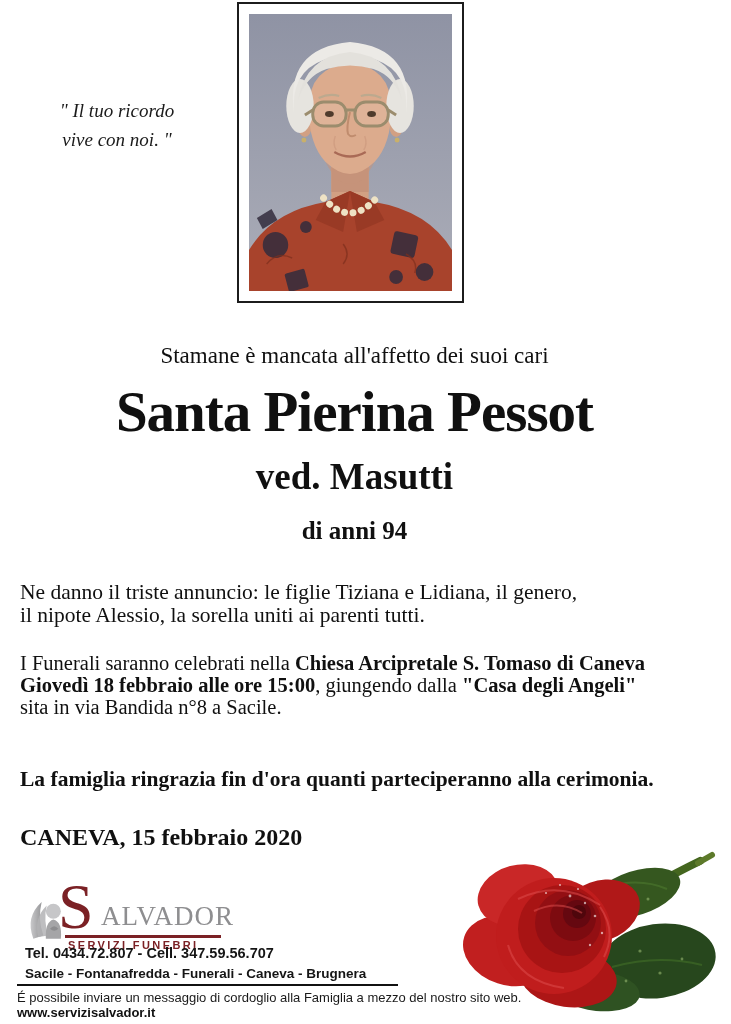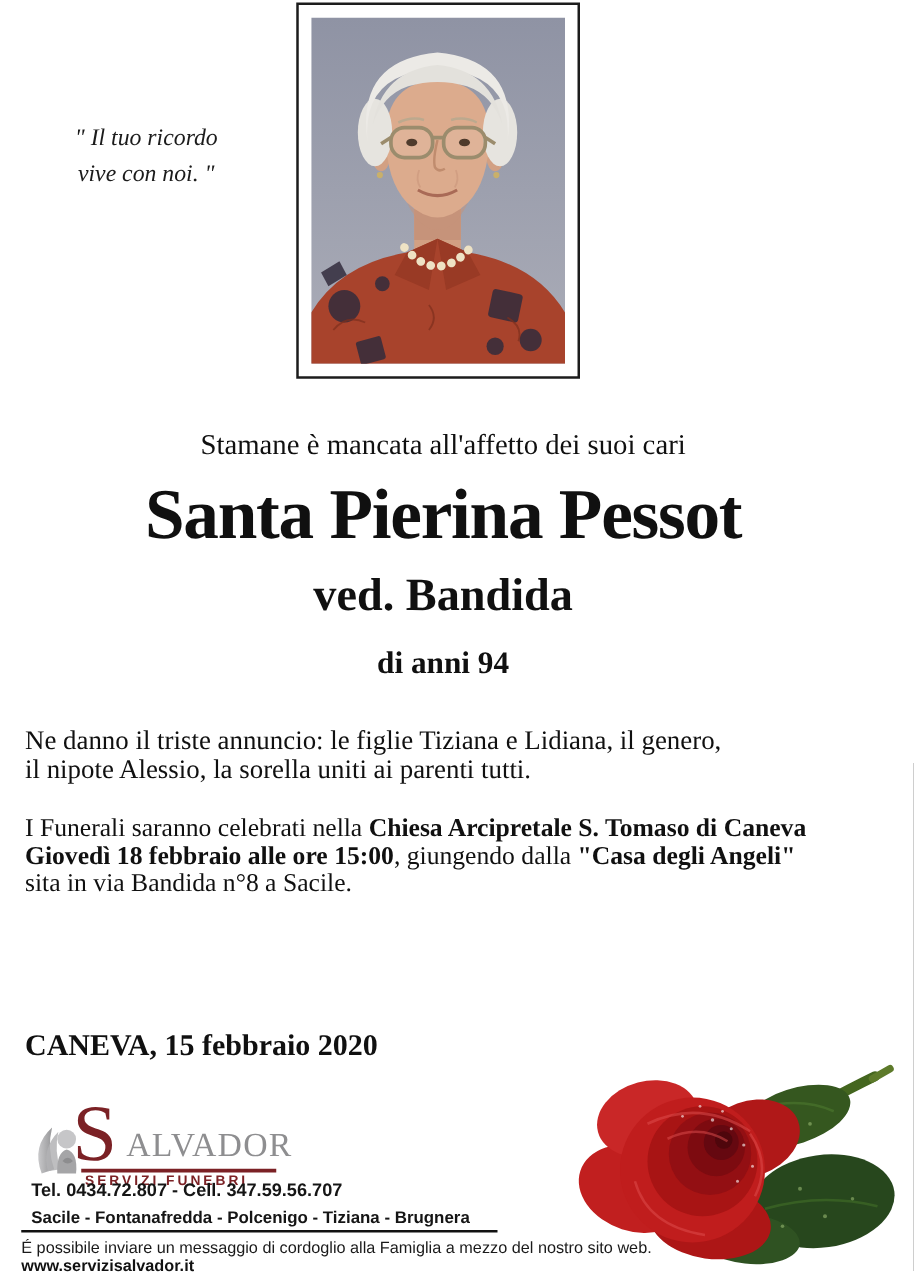--- a/index.html
+++ b/index.html
@@ -133,34 +133,35 @@
       <path d="M87,138 q16,9 32,0" stroke="#a96a56" stroke-width="2.5" fill="none"></path>
       <g stroke="#cf9c80" stroke-width="1.5" fill="none" opacity="0.8">
         <path d="M88,122 q-3,8 1,14"></path>
         <path d="M118,122 q3,8 -1,14"></path>
       </g>
     </svg>
   </div>
 
   <div class="centered name">Santa Pierina Pessot</div>
   <div class="centered intro">Stamane è mancata all'affetto dei suoi cari</div>
-  <div class="centered maiden">ved. Bandida</div>
+  <div class="centered maiden">ved. Masutti</div>
   <div class="centered age">di anni 94</div>
 
   <div class="para p1">
     <span>Ne danno il triste annuncio: le figlie Tiziana e Lidiana, il genero,</span><br>
     <span>il nipote Alessio, la sorella uniti ai parenti tutti.</span>
   </div>
 
   <div class="para p2">
     <span>I Funerali saranno celebrati nella </span><b>Chiesa Arcipretale S. Tomaso di Caneva</b><br>
     <b>Giovedì 18 febbraio alle ore 15:00</b><span>, giungendo dalla </span><b>"Casa degli Angeli"</b><br>
     <span>sita in via Bandida n°8 a Sacile.</span>
   </div>
 
+  <div class="para p4">La famiglia ringrazia fin d'ora quanti parteciperanno alla cerimonia.</div>
   <div class="para p5">CANEVA, 15 febbraio 2020</div>
 
   <div class="logo">
     <svg class="angel" viewBox="0 0 60 55">
       <defs>
         <linearGradient id="ag" x1="0" y1="0" x2="1" y2="0">
           <stop offset="0" stop-color="#c9c9cb"></stop>
           <stop offset="1" stop-color="#8f8f91"></stop>
         </linearGradient>
       </defs>
@@ -170,21 +171,21 @@
       <path d="M25,50 Q24,30 34,27 Q45,30 43,50 Z" fill="#a5a5a7"></path>
       <path d="M30,38 q5,-6 10,0 q-5,5 -10,0 Z" fill="#8d8d8f"></path>
     </svg>
     <span class="big-s">S</span>
     <span class="rest">ALVADOR</span>
     <div class="underline"></div>
     <span class="subtitle">SERVIZI FUNEBRI</span>
   </div>
 
   <div class="phone sans">Tel. 0434.72.807 - Cell. 347.59.56.707</div>
-  <div class="locations sans">Sacile - Fontanafredda - Polcenigo - Tiziana - Brugnera</div>
+  <div class="locations sans">Sacile - Fontanafredda - Funerali - Caneva - Brugnera</div>
   <div class="rule"></div>
   <div class="note sans">É possibile inviare un messaggio di cordoglio alla Famiglia a mezzo del nostro sito web.</div>
   <div class="site sans">www.servizisalvador.it</div>
 
   <div class="rose">
     <svg viewBox="0 0 281 180">
 
       <path d="M150,75 Q205,42 250,20" stroke="#44661f" stroke-width="8" fill="none" stroke-linecap="round"></path>
       <path d="M248,22 l14,-8" stroke="#5d7a2a" stroke-width="6" stroke-linecap="round" fill="none"></path>
 

